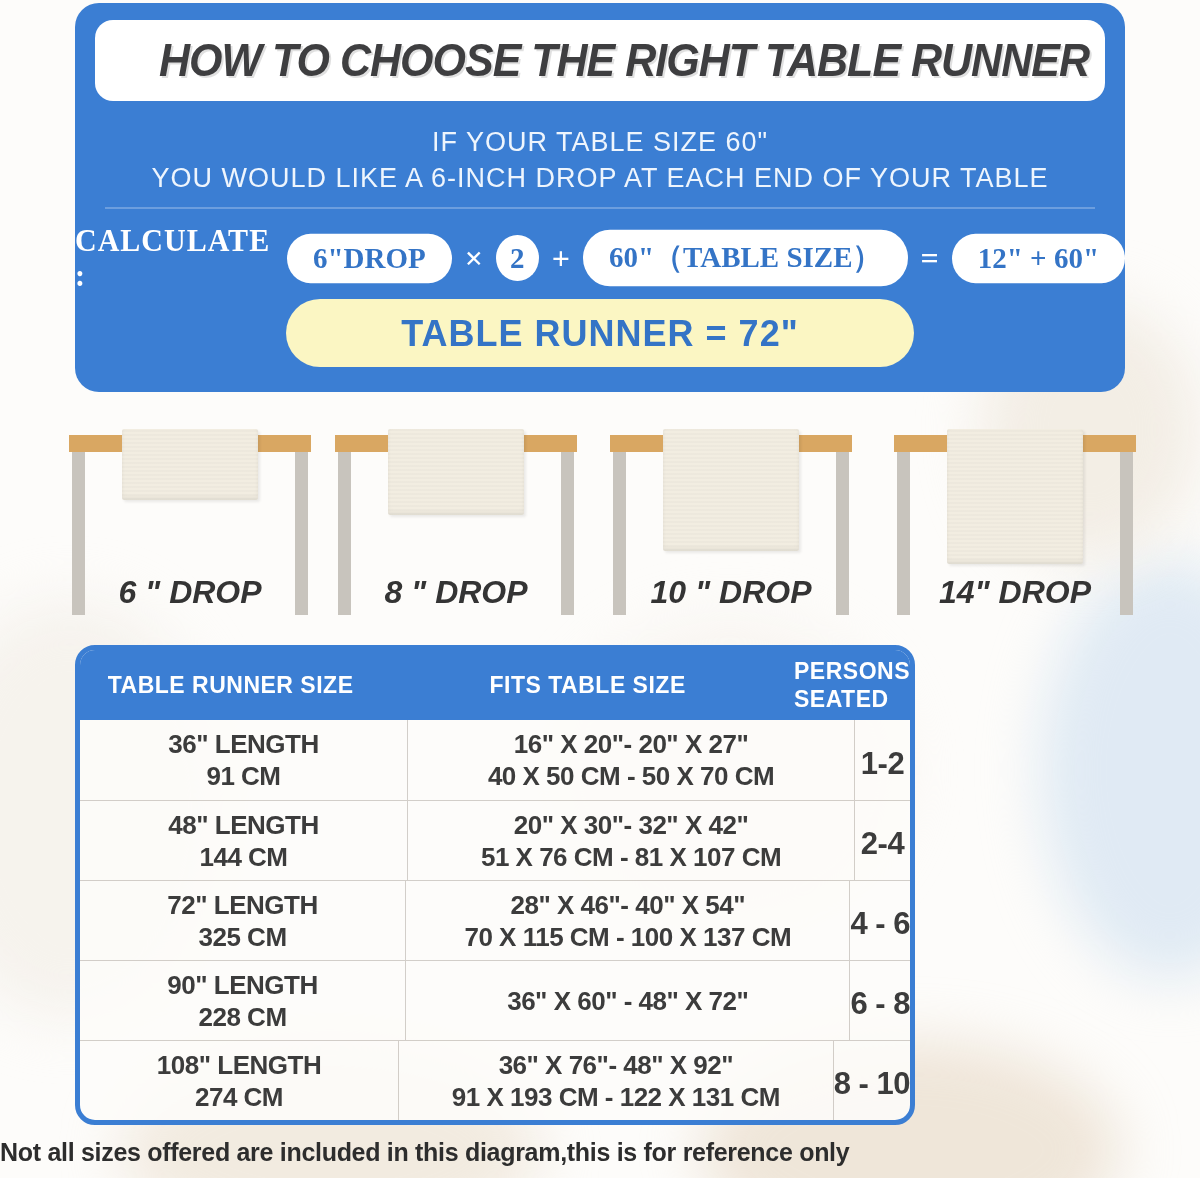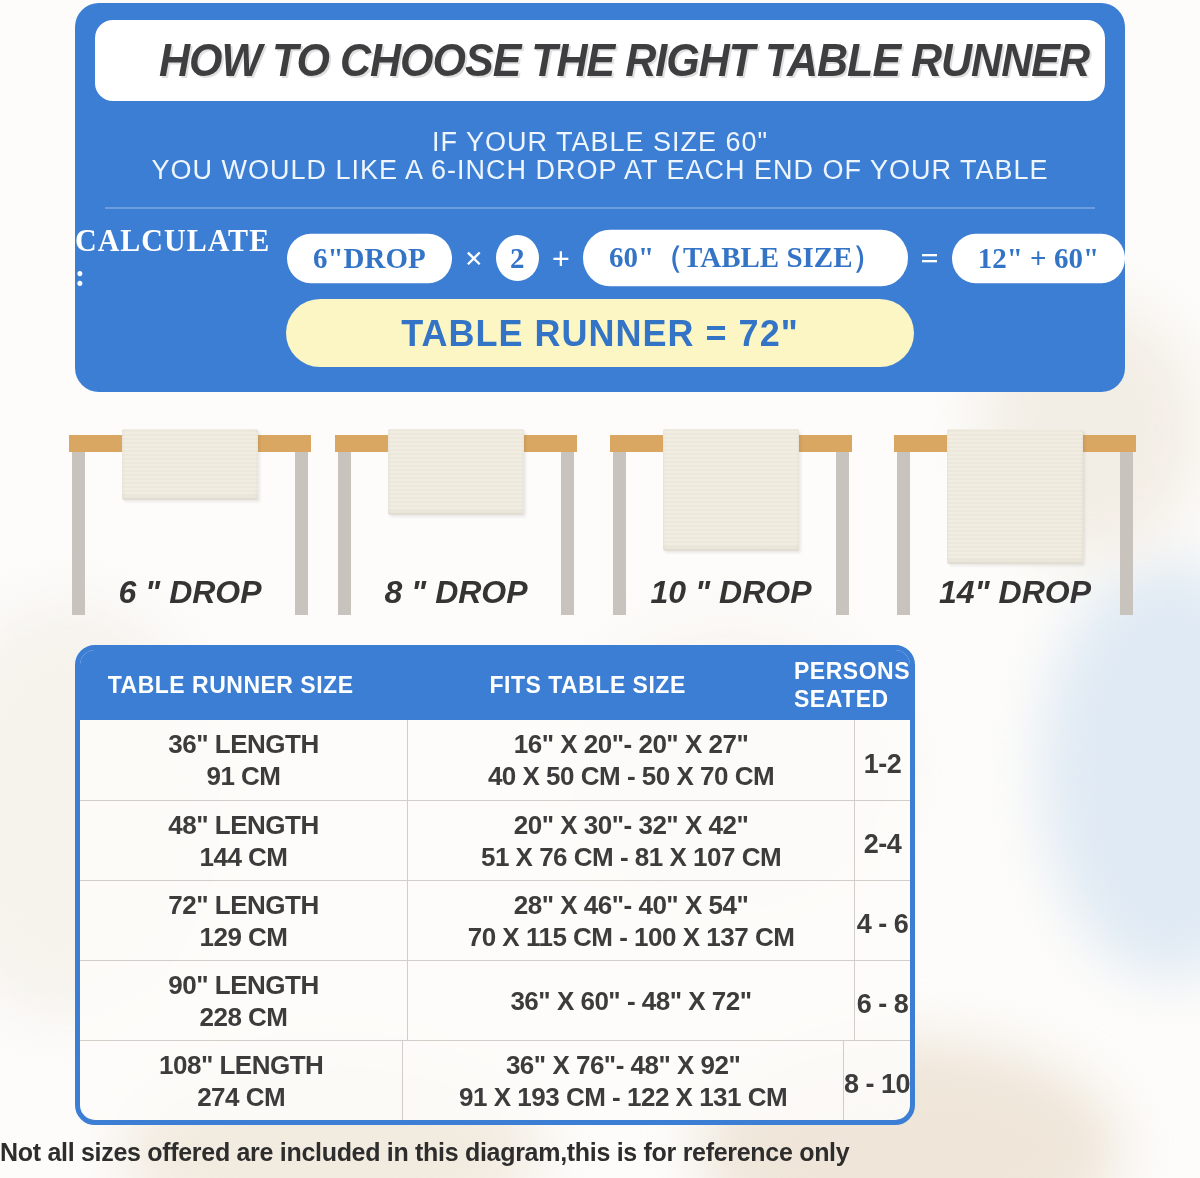--- a/index.html
+++ b/index.html
@@ -32,21 +32,21 @@
   
   .hero{position:absolute;left:75px;top:3px;width:1050px;height:389px;
     background:var(--panel-blue);border-radius:24px;}
   .title-box{position:absolute;left:20px;right:20px;top:17px;height:81px;
     background:#fff;border-radius:18px;display:flex;align-items:center;justify-content:center;padding-left:48px;}
   .title{font-size:43px;font-weight:bold;font-style:italic;color:var(--title-dark);
     letter-spacing:-1px;transform:scaleY(1.08);text-shadow:2px 2px 0 rgba(0,0,0,.12);white-space:nowrap;}
   .hero-line{position:absolute;left:0;right:0;text-align:center;color:#eef5fd;
     font-size:27px;font-weight:500;letter-spacing:1px;white-space:nowrap;}
   .hero-line.l1{top:124px;}
-  .hero-line.l2{top:152px;}
+  .hero-line.l2{top:160px;}
   .hero-divider{position:absolute;left:30px;right:30px;top:204px;height:2px;
     background:rgba(255,255,255,.25);}
   .calc-row{position:absolute;left:0;right:0;top:230px;height:50px;
     display:flex;align-items:center;justify-content:center;gap:13px;font-family:Liberation Serif, serif;}
   .calc-label{color:#fff;font-size:30px;font-weight:bold;letter-spacing:1px;transform:scaleY(1.05);}
   .pill{background:#fff;color:var(--text-blue);font-weight:bold;font-size:29px;
     padding:7px 26px;border-radius:999px;white-space:nowrap;transform:scaleY(1.05);}
   .op{color:#fff;font-size:32px;font-weight:bold;}
   .circle{width:46px;height:46px;border-radius:50%;background:#fff;color:var(--text-blue);
     font-weight:bold;font-size:29px;display:flex;align-items:center;justify-content:center;}
@@ -83,21 +83,21 @@
   .size-header .hc{display:flex;align-items:center;justify-content:center;
     color:#fff;font-weight:bold;font-size:23px;letter-spacing:.5px;transform:scaleY(1.05);}
   .hc.c1{width:327px;} .hc.c2{width:448px;} .hc.c3{flex:1;}
   .size-row{height:80px;display:flex;}
   .size-row + .size-row{border-top:1px solid var(--grid-line);}
   .cell{display:flex;flex-direction:column;align-items:center;justify-content:center;
     color:var(--body-dark);font-weight:bold;font-size:26px;line-height:32px;
     letter-spacing:-.5px;white-space:nowrap;}
   .cell.c1{width:327px;}
   .cell.c2{width:448px;border-left:1px solid var(--grid-line);border-right:1px solid var(--grid-line);}
-  .cell.c3{flex:1;font-size:27px;margin-top:7px;}
+  .cell.c3{flex:1;font-size:31px;margin-top:7px;}
 
   .footnote{position:absolute;left:0;right:0;top:1138px;text-align:left;
     font-size:25px;font-weight:bold;color:#2d2d2d;letter-spacing:-.3px;}
 </style>
 </head>
 <body>
 
 <div class="bg">
   <div class="blob b1"></div>
   <div class="blob b2"></div>
@@ -198,21 +198,21 @@
       <span>51 X 76 CM - 81 X 107 CM</span>
     </div>
     <div class="cell c3">
       <span>2-4</span>
     </div>
   </div>
 
   <div class="size-row">
     <div class="cell c1">
       <span>72" LENGTH</span>
-      <span>129 CM</span>
+      <span>325 CM</span>
     </div>
     <div class="cell c2">
       <span>28" X 46"- 40" X 54"</span>
       <span>70 X 115 CM - 100 X 137 CM</span>
     </div>
     <div class="cell c3">
       <span>4 - 6</span>
     </div>
   </div>
 

